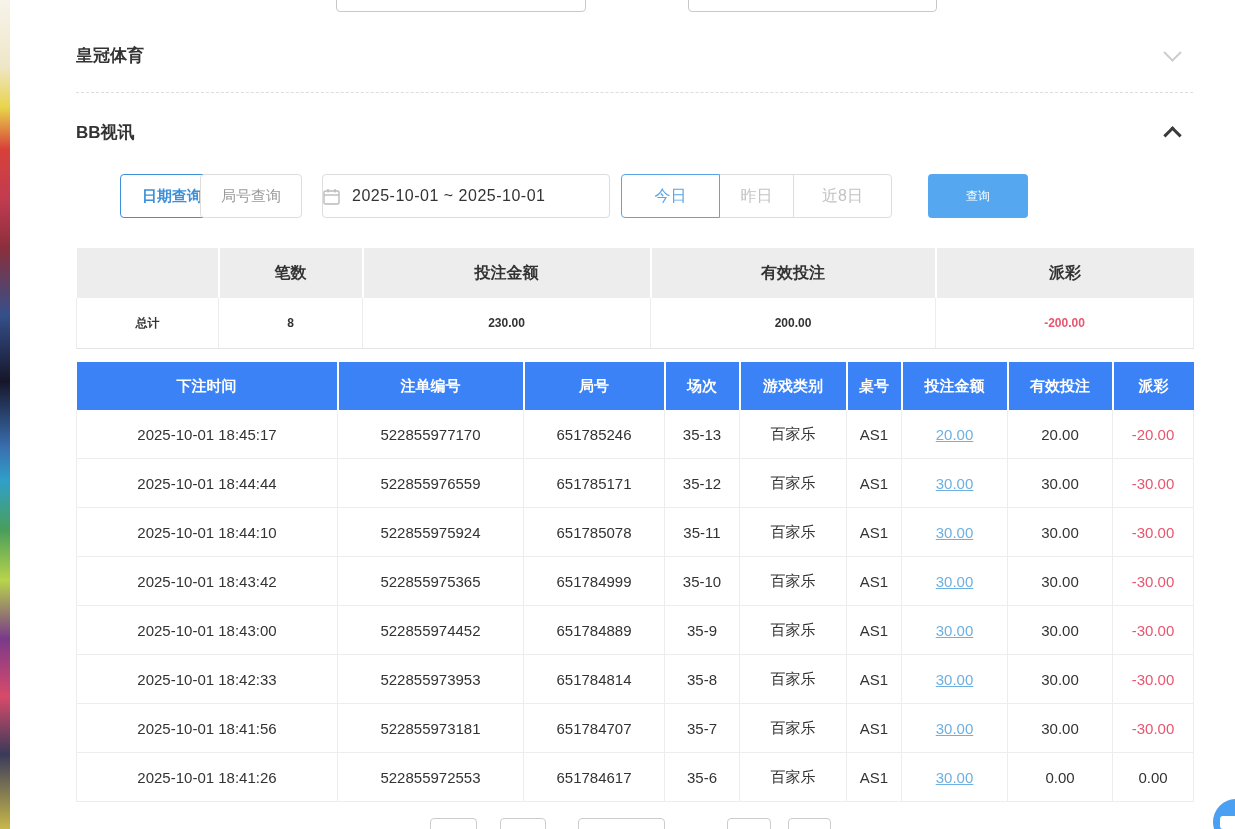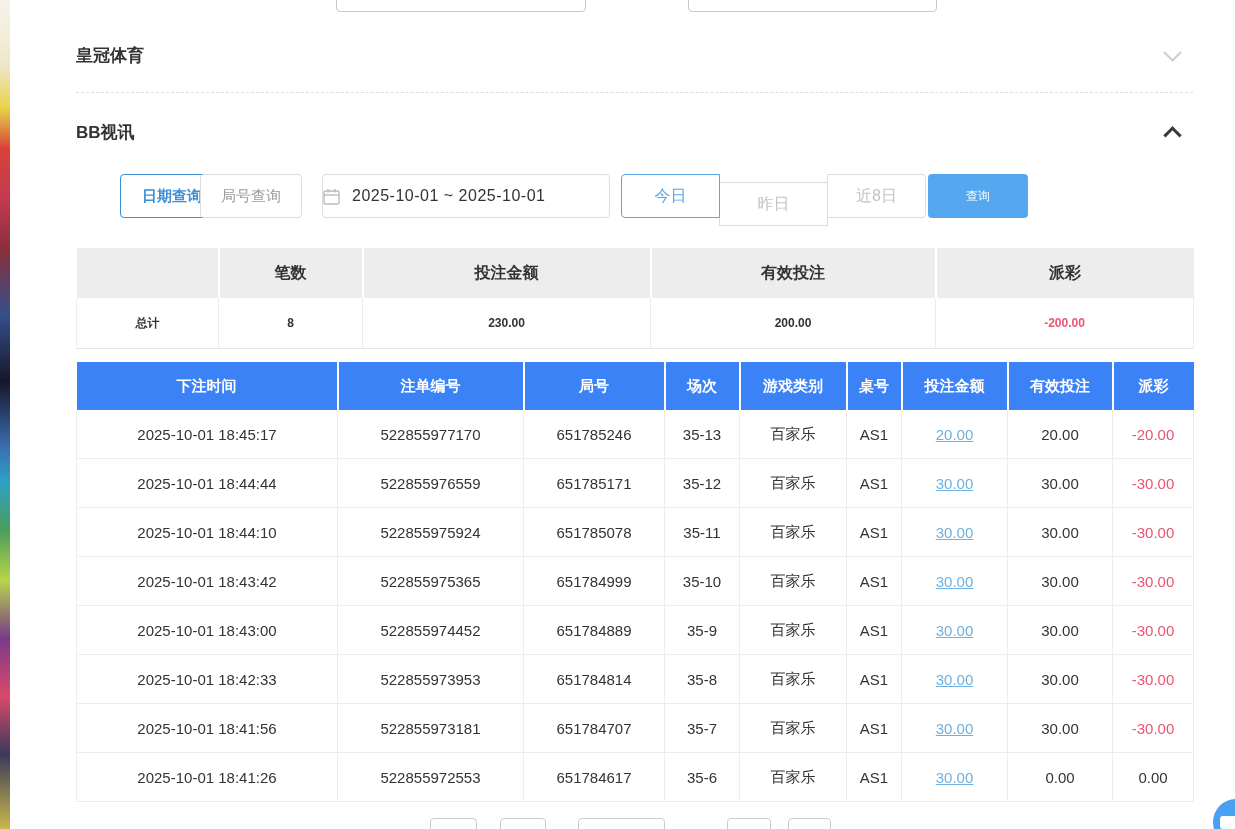--- a/index.html
+++ b/index.html
@@ -47,21 +47,21 @@
   .date-box .cal{margin-right:12px;flex:0 0 auto;display:flex;}
   .date-box .date-text{font-size:16px;color:#333;letter-spacing:.5px;}
   .quick-group{left:545px;width:295px;display:flex;}
   .qbtn{
     flex:0 0 auto;height:44px;background:#fff;border:1px solid #ddd;color:#c2c2c2;
     font-size:16px;font-family:inherit;cursor:pointer;margin-left:-1px;box-sizing:border-box;
   }
   .qbtn:first-child{margin-left:0;border-radius:4px 0 0 4px;}
   .qbtn:last-child{border-radius:0 4px 4px 0;}
   .qbtn.active{border:1px solid #5aa5e8;color:#5aa5e8;position:relative;z-index:2;}
-  .q1{width:99px;}.q2{width:109px;margin-top:8px;}.q3{width:99px;}
+  .q1{width:99px;}.q2{width:75px;}.q3{width:99px;}
   .btn-search{left:852px;width:100px;border:none;background:#55a8f0;color:#fff;font-size:12px;}
 
   
   table{border-collapse:collapse;table-layout:fixed;width:1117px;}
   .summary{position:absolute;top:248px;left:0;}
   .summary th{
     background:#ededed;height:48px;font-size:16px;font-weight:bold;color:#333;
     border-right:2px solid #fff;text-align:center;
   }
   .summary th:last-child{border-right:none;}

